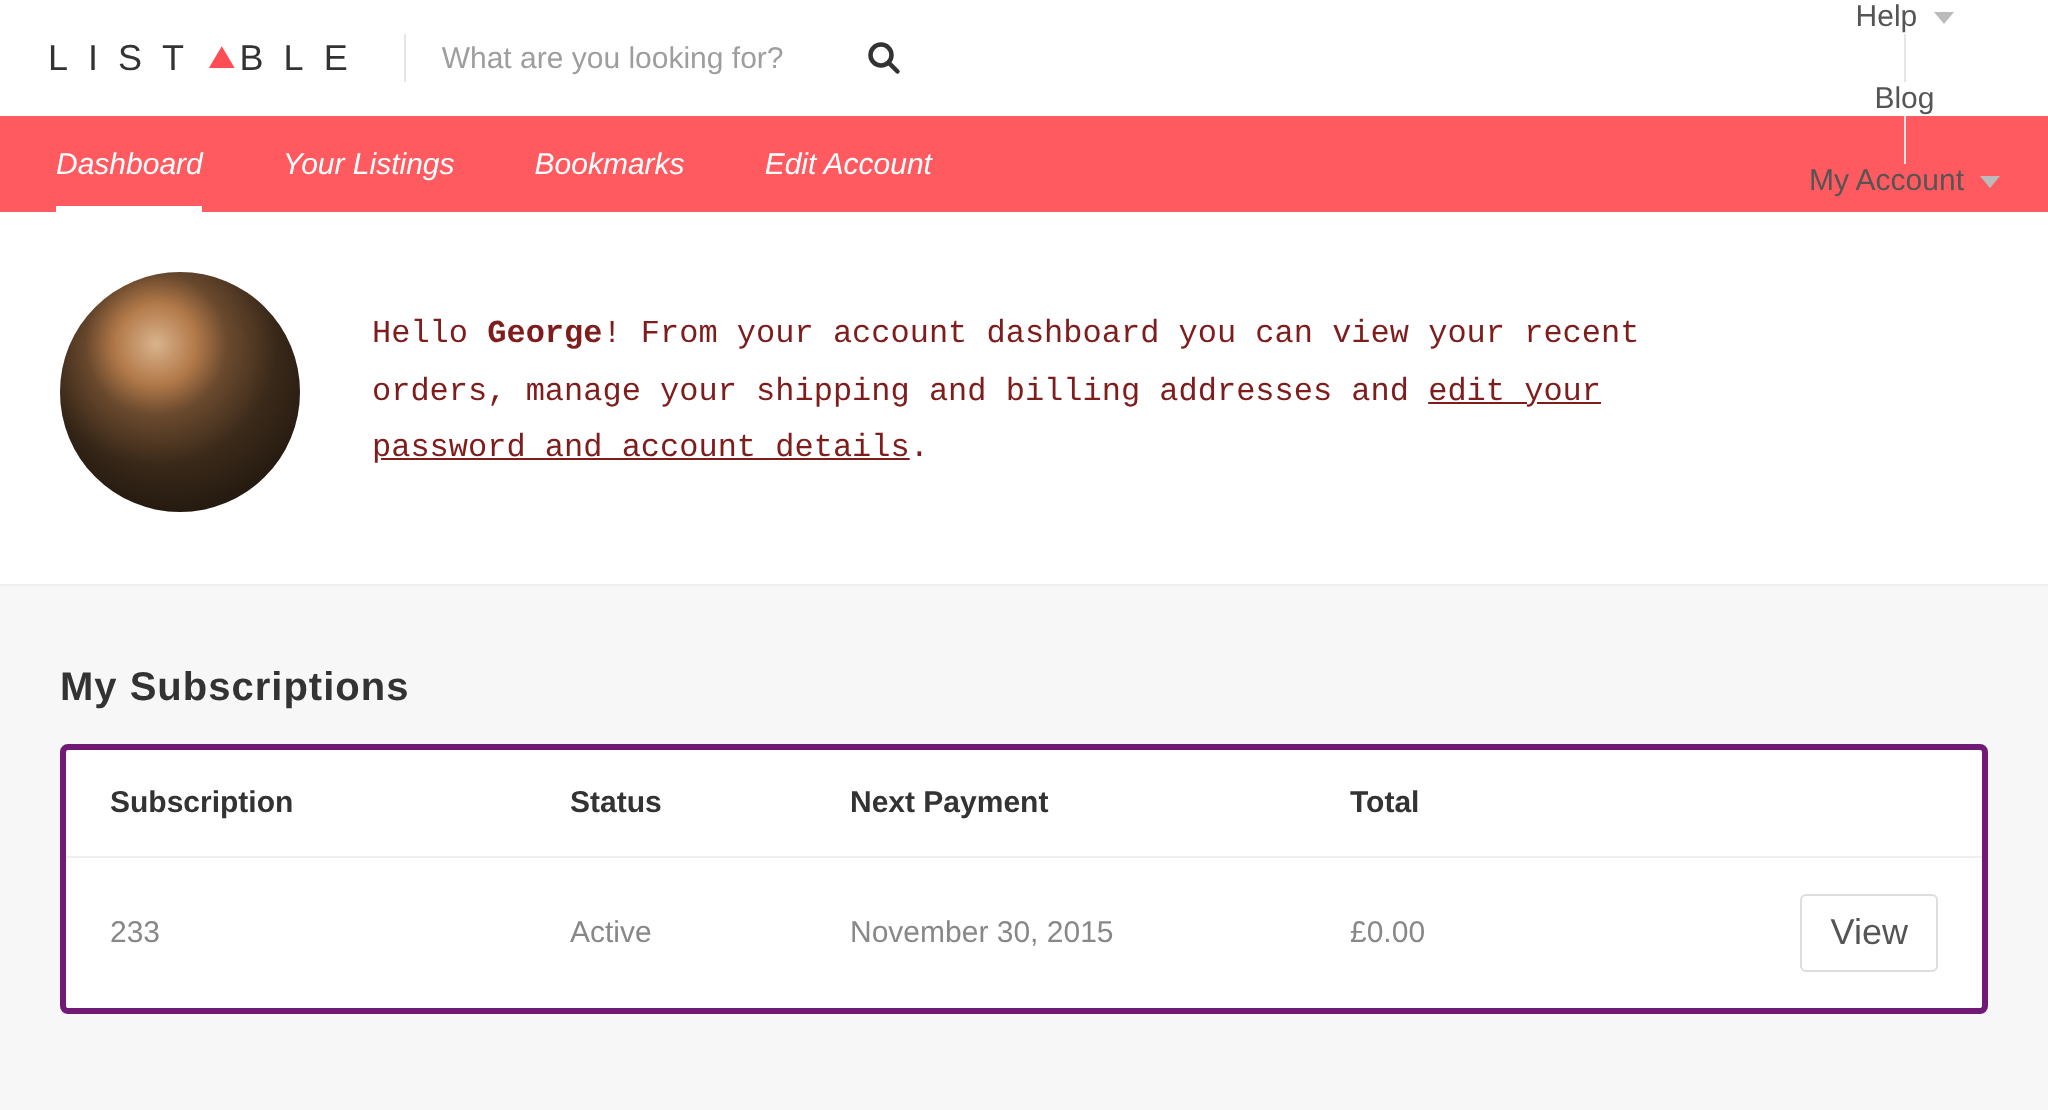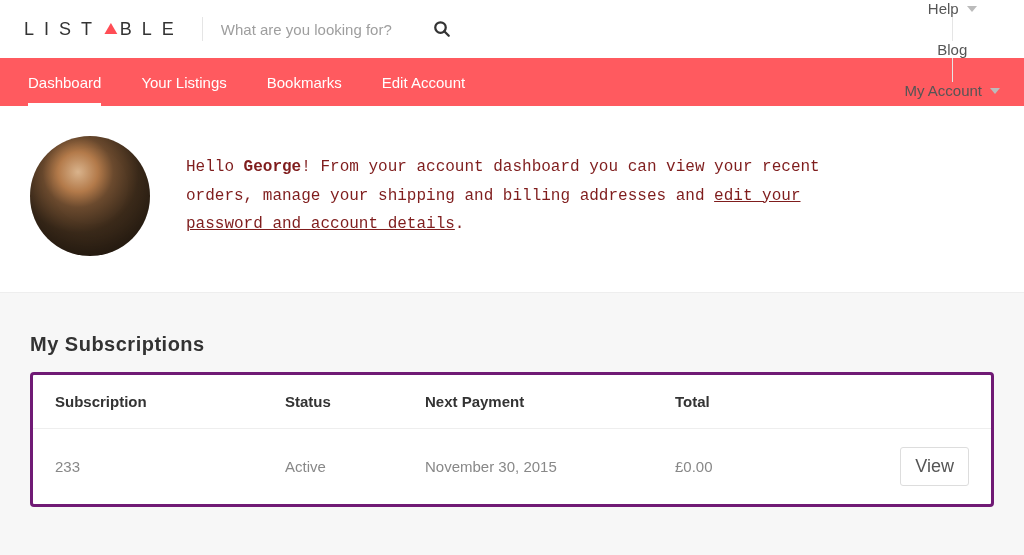--- a/index.html
+++ b/index.html
@@ -10,21 +10,21 @@
   .vdiv { width: 1px; height: 24px; background: #e5e5e5; margin: 0 18px; }
   .search-wrap { display: flex; align-items: center; color: #9e9e9e; font-size: 15px; flex: 0 0 auto; }
   .search-input { border: none; outline: none; font-size: 15px; width: 200px; color: #555; }
   .search-input::placeholder { color: #9e9e9e; }
   .search-icon { margin-left: 12px; color: #333; }
   .spacer { flex: 1; }
   .topnav { display: flex; align-items: center; flex-direction: column; }
   .topnav-item { display: flex; align-items: center; color: #555; font-size: 15px; cursor: pointer; }
   .caret { margin-left: 8px; }
   .redbar { background: #ff5a5f; height: 48px; display: flex; align-items: center; padding: 0 28px; gap: 40px; }
-  .redtab { color: #fff; font-size: 15px; height: 48px; display: flex; align-items: center; cursor: pointer; position: relative; }
+  .redtab { color: #fff; font-size: 15px; height: 48px; display: flex; align-items: center; cursor: pointer; position: relative; font-style: italic; }
   .redtab.active::after { content: ""; position: absolute; bottom: 0; left: 0; right: 0; height: 3px; background: #fff; }
   .welcome { display: flex; align-items: center; padding: 30px 30px 36px 30px; gap: 36px; }
   .avatar { width: 120px; height: 120px; border-radius: 50%; background: radial-gradient(circle at 40% 30%, #d9b38c 0%, #b37a4a 18%, #6b4a2e 32%, #3b2a1a 55%, #241a10 100%); flex-shrink: 0; box-shadow: inset 0 -10px 20px rgba(0,0,0,0.25); }
   .welcome-text { color: #7f1d1d; font-size: 16px; line-height: 1.8; max-width: 640px; font-family: Liberation Mono, monospace; }
   .welcome-text .name { font-weight: 700; }
   .welcome-text .editlink { text-decoration: underline; cursor: pointer; }
   .lower { background: #f7f7f7; border-top: 1px solid #eee; padding: 40px 30px 60px 30px; }
   .section-title { font-size: 20px; font-weight: 700; color: #333; margin-bottom: 16px; letter-spacing:0.5px;}
   .card { background: #fff; border: 3px solid #701a75; border-radius: 4px; overflow: hidden; }
   .card-row { display: flex; align-items: center; padding: 18px 22px; }

